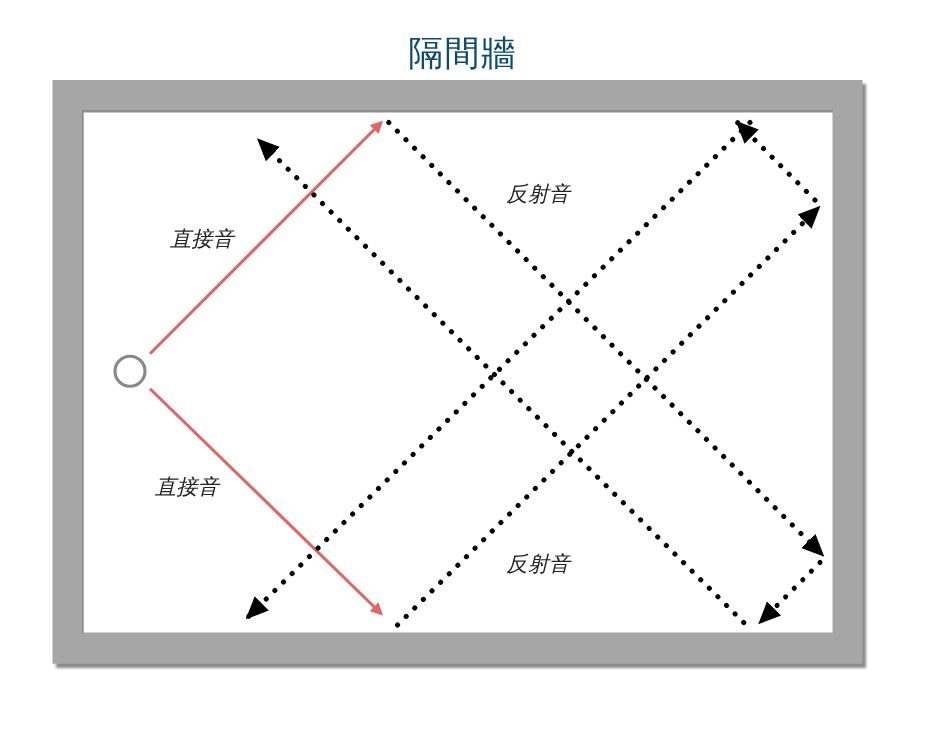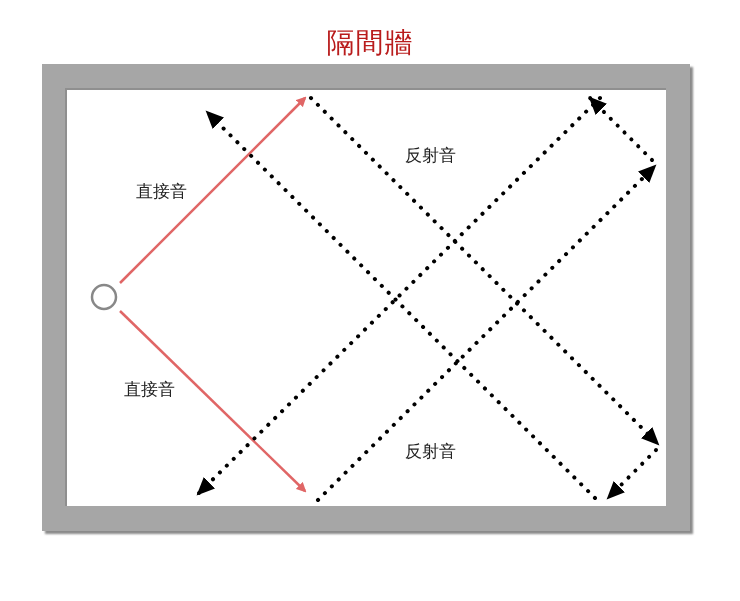--- a/index.html
+++ b/index.html
@@ -1,21 +1,21 @@
 <!DOCTYPE html>
 <html><head>
 <meta charset="utf-8">
 <style>
   html, body { margin:0; padding:0; background:#ffffff; }
   body { width:740px; height:601px; position:relative; overflow:hidden; font-family:"DejaVu Sans", sans-serif; }
-  .title { position:absolute; left:0; top:24px; width:740px; text-align:center; font-size:28px; color:#b91c1c; letter-spacing:1px; }
+  .title { position:absolute; left:0; top:24px; width:740px; text-align:center; font-size:28px; color:#0c4a6e; letter-spacing:1px; }
   .wall { position:absolute; left:42px; top:64px; width:648px; height:467px; background:#a6a6a6; box-shadow: 3px 3px 2px #8a8a8a; }
   .room { position:absolute; left:65px; top:88px; width:601px; height:418px; background:#ffffff; box-shadow: inset 2px 2px 0 #8f8f8f; }
   svg.diagram { position:absolute; left:0; top:0; }
-  .label { position:absolute; font-size:17px; color:#222; }
+  .label { position:absolute; font-size:17px; color:#222;font-style:italic; }
 </style>
 </head>
 <body>
 
 <div class="title">隔間牆</div>
 
 <div class="wall"></div>
 <div class="room"></div>
 
 <svg class="diagram" width="740" height="601">

